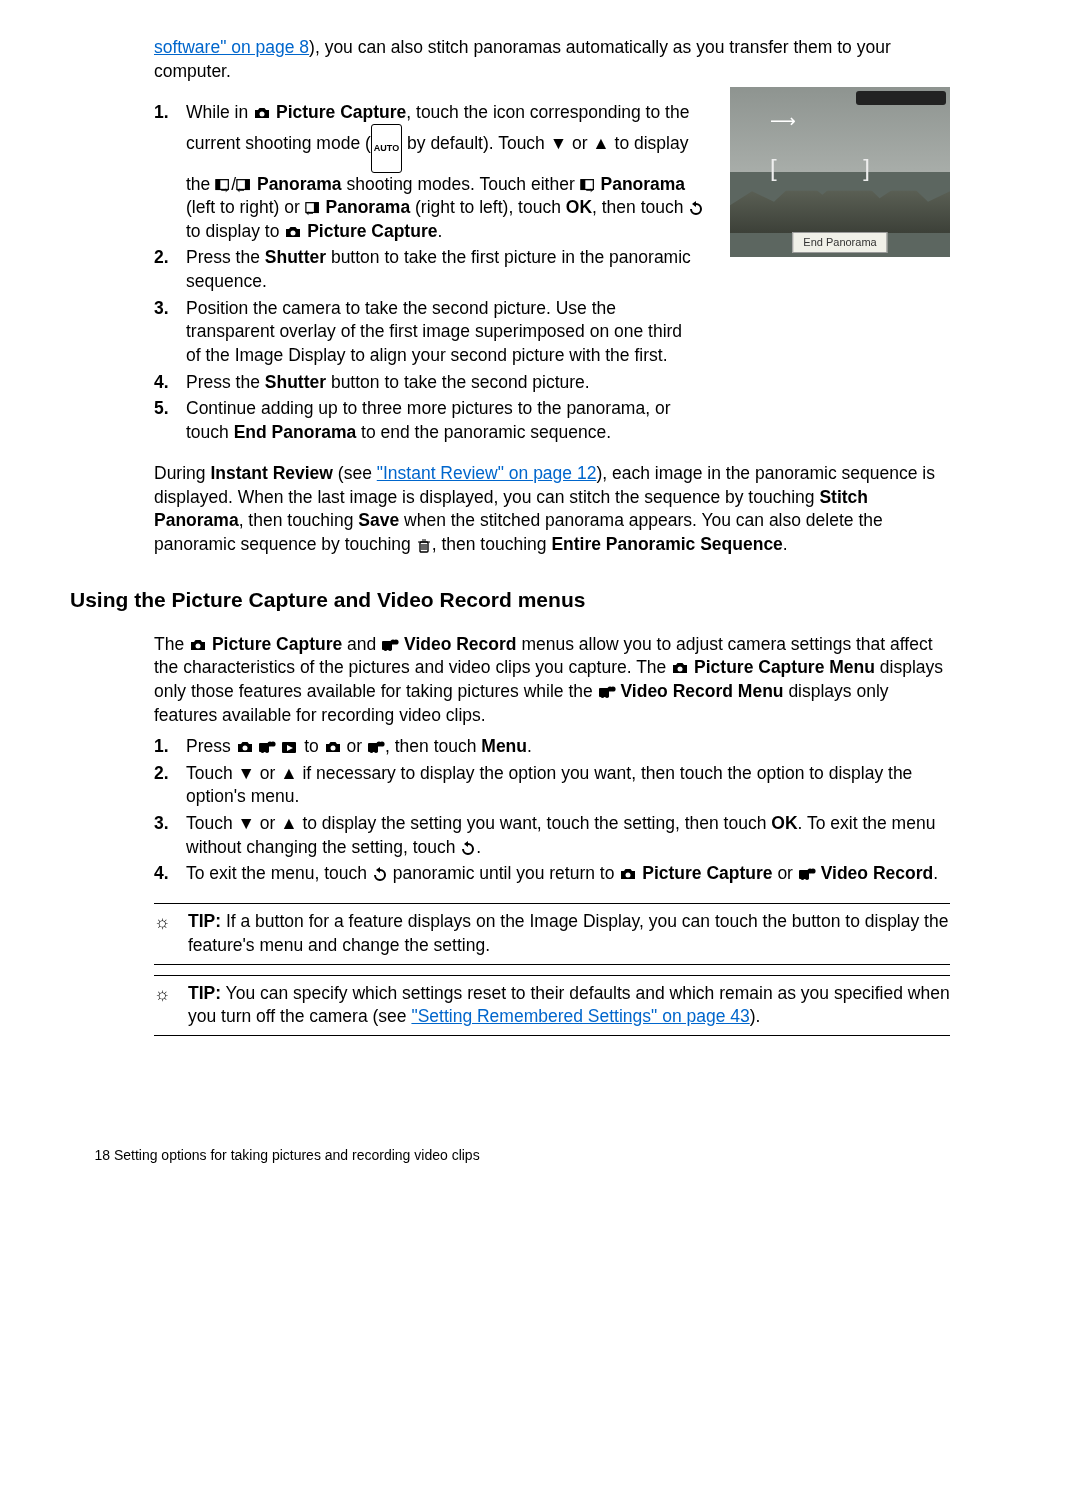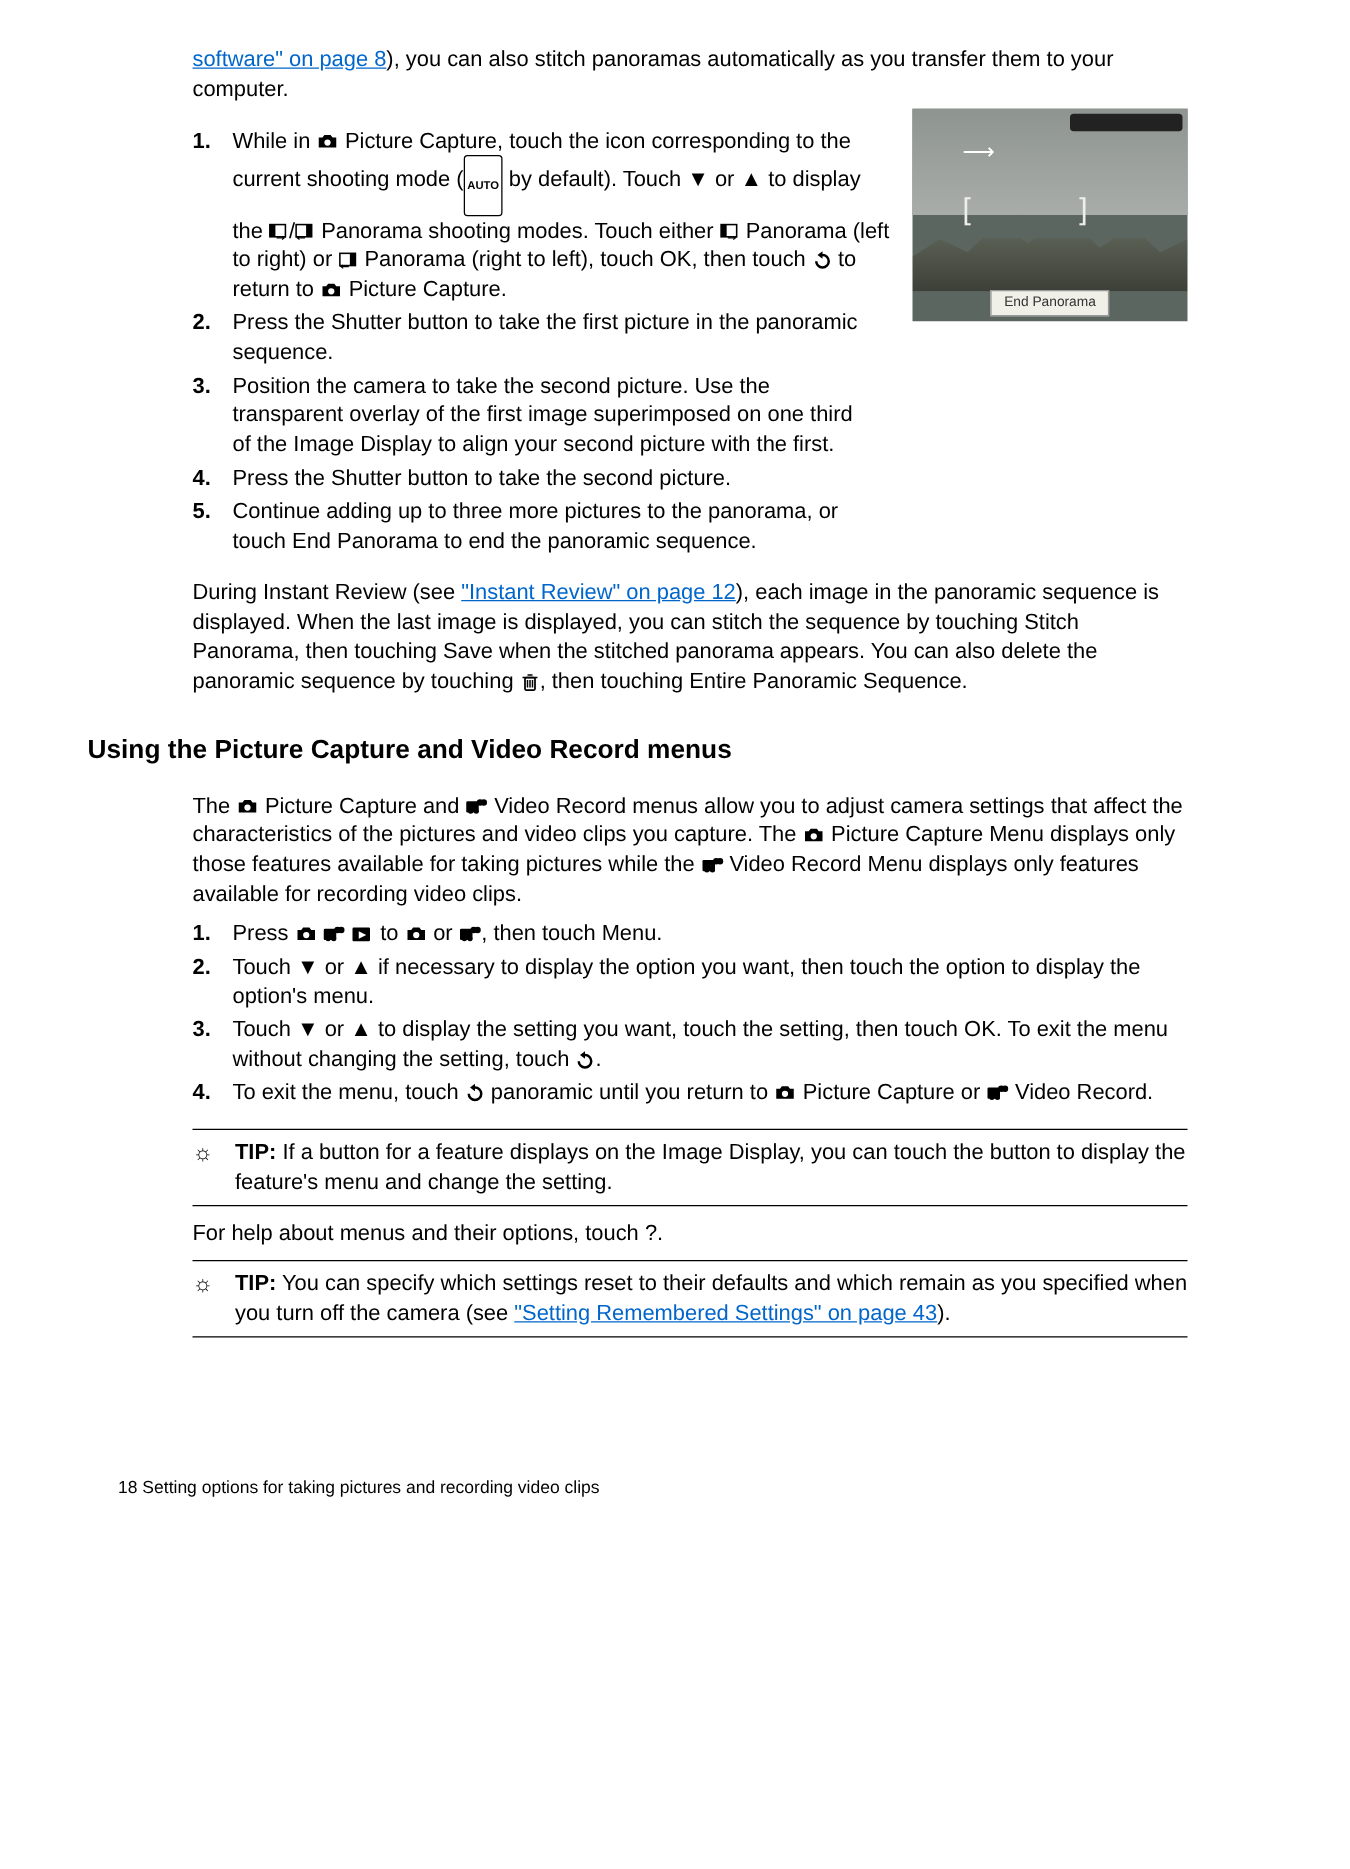--- a/index.html
+++ b/index.html
@@ -22,21 +22,21 @@
   }
   .body-text {
     margin-left: 84px;
     margin-right: 60px;
   }
   .link {
     color: #0066cc;
     text-decoration: underline;
     cursor: pointer;
   }
-  .bold { font-weight: normal; }
+  .bold { font-weight: bold; }
   .ol-indent {
     margin-left: 84px;
     margin-right: 60px;
     padding: 0;
     counter-reset: item;
     list-style: none;
   }
   .ol-indent > li {
     position: relative;
     padding-left: 32px;
@@ -186,21 +186,21 @@
           <use href="#pano-l"></use>
         </svg>
       <span class="bold">Panorama</span><span> shooting modes. Touch either </span><svg class="inline-icon" viewBox="0 0 18 18">
           <use href="#pano-r"></use>
         </svg>
       <span class="bold">Panorama</span><span> (left to right) or </span><svg class="inline-icon" viewBox="0 0 18 18">
           <use href="#pano-l"></use>
         </svg>
       <span class="bold">Panorama</span><span> (right to left), touch </span><span class="bold">OK</span><span>, then touch </span><svg class="inline-icon" viewBox="0 0 16 16">
           <use href="#back"></use>
-        </svg><span> to return to </span><svg class="inline-icon" viewBox="0 0 18 16">
+        </svg><span> to display to </span><svg class="inline-icon" viewBox="0 0 18 16">
           <use href="#cam"></use>
         </svg>
       <span class="bold">Picture Capture</span><span>.</span>
     </li>
     <li><span>Press the </span><span class="bold">Shutter</span><span> button to take the first picture in the panoramic sequence.</span></li>
     <li style="padding-right:250px">Position the camera to take the second picture. Use the transparent overlay of the first image superimposed on one third of the Image Display to align your second picture with the first.</li>
     <li style="padding-right:250px"><span>Press the </span><span class="bold">Shutter</span><span> button to take the second picture.</span></li>
     <li style="padding-right:250px"><span>Continue adding up to three more pictures to the panorama, or touch </span><span class="bold">End Panorama</span><span> to end the panoramic sequence.</span></li>
   </ol>
 
@@ -264,23 +264,20 @@
       <span class="bold">Video Record</span><span>.</span>
     </li>
   </ol>
 
   <div class="tip-box">
     <span class="tip-icon">☼</span>
     <span class="tip-label">TIP:</span>
     <span>If a button for a feature displays on the Image Display, you can touch the button to display the feature's menu and change the setting.</span>
   </div>
 
-  <div class="body-text" style="margin-top:10px">
-    <span>For help about menus and their options, touch </span><span class="bold">?</span><span>.</span>
-  </div>
 
 
   <div class="tip-box" style="margin-top:10px">
     <span class="tip-icon">☼</span>
     <span class="tip-label">TIP:</span>
     <span>You can specify which settings reset to their defaults and which remain as you specified when you turn off the camera (see </span><span class="link">"Setting Remembered Settings" on page 43</span><span>).</span>
   </div>
 
   <div class="footer">
     <span class="pn">18</span>

